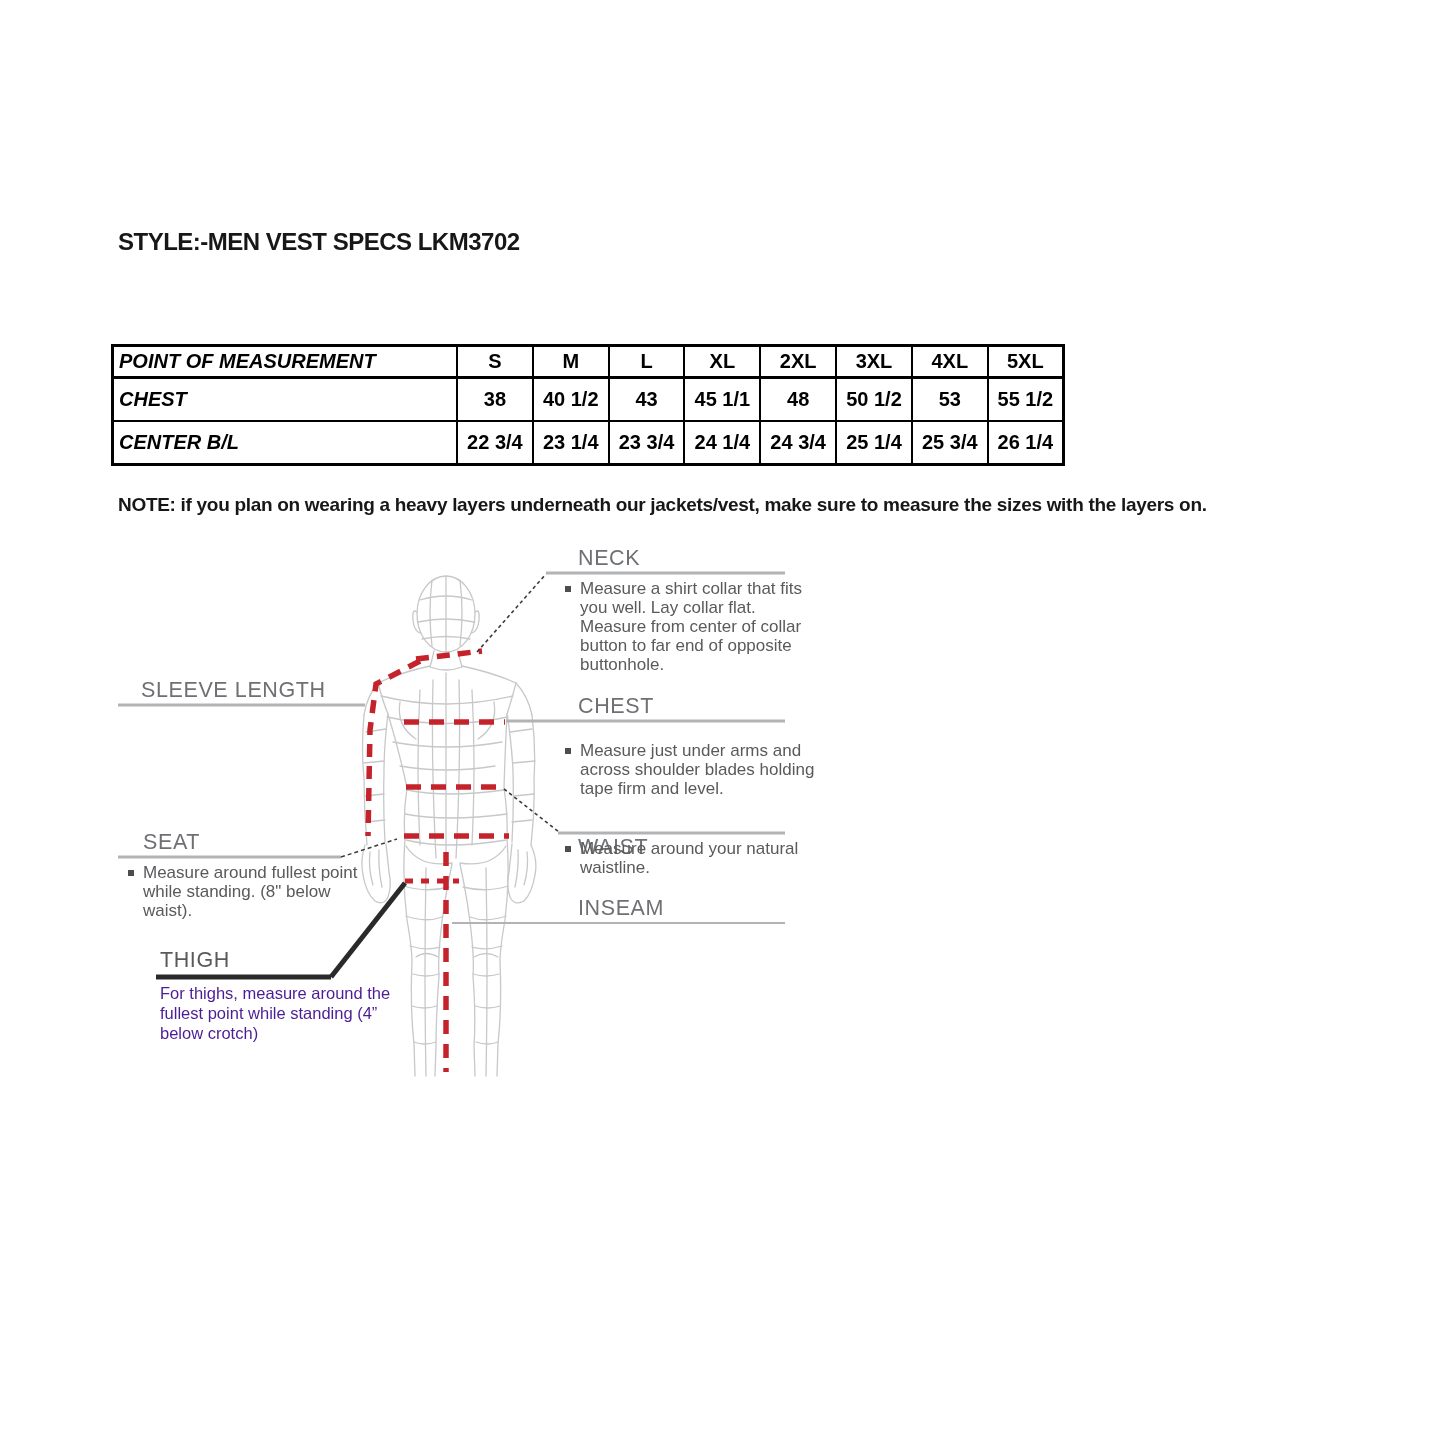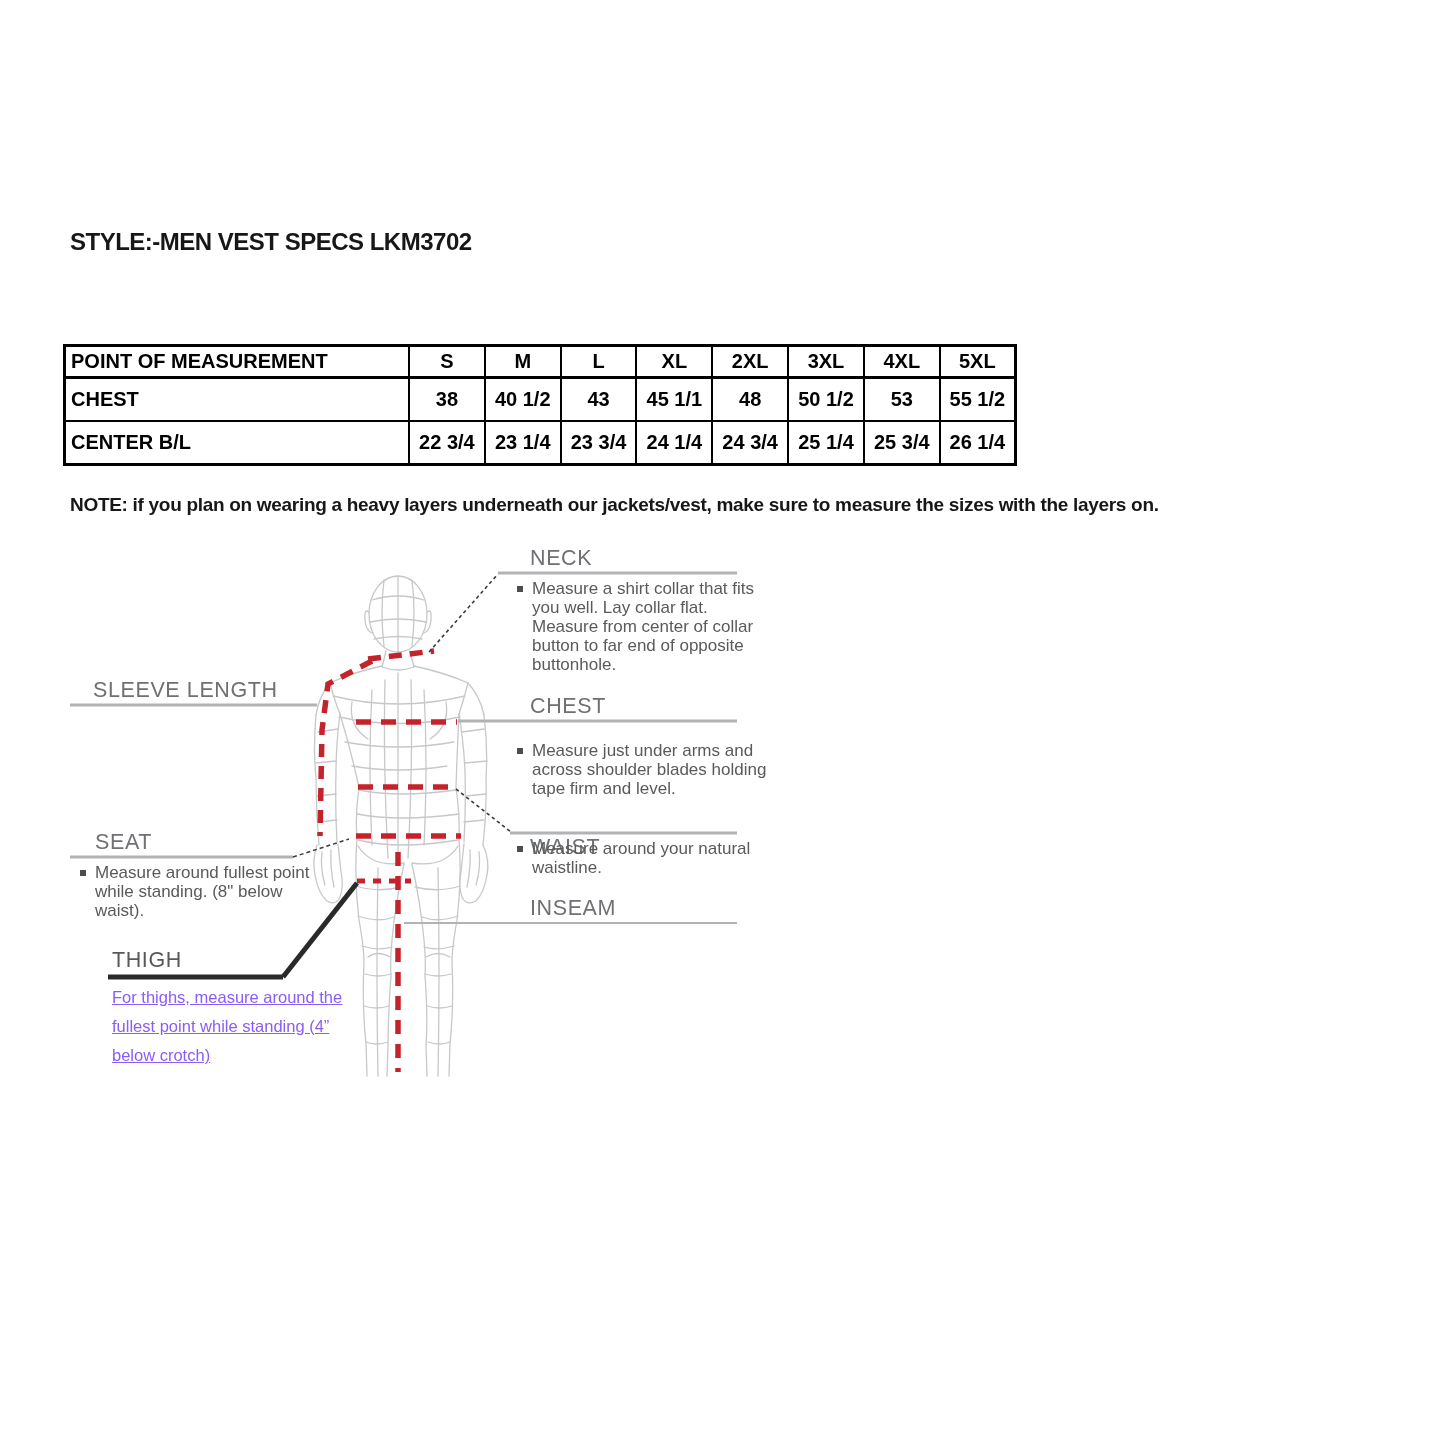--- a/index.html
+++ b/index.html
@@ -1,37 +1,37 @@
 <!DOCTYPE html>
 <html><head>
 <meta charset="utf-8">
 <style>
   html,body{margin:0;padding:0;background:#fff;}
   #canvas{position:relative;width:1177px;height:1445px;background:#ffffff;overflow:hidden;
-          font-family:"Liberation Sans", sans-serif;color:#111;}
+          font-family:"Liberation Sans", sans-serif;color:#111;margin-left:48px;}
   .abs{position:absolute;}
 
   
   #title{left:70px;top:228px;font-size:24px;font-weight:bold;color:#171717;letter-spacing:-0.5px;}
   #note{left:70px;top:494px;font-size:19px;font-weight:bold;color:#171717;letter-spacing:-0.3px;}
 
   
   #sizeTable{position:absolute;left:63px;top:344px;width:954px;border-collapse:collapse;
              table-layout:fixed;font-weight:bold;font-size:20px;color:#000;}
   #sizeTable th,#sizeTable td{border:2px solid #000;text-align:center;padding:0;white-space:nowrap;overflow:hidden;}
   #sizeTable{border:3px solid #000;}
   #sizeTable thead th{height:29px;border-bottom:3px solid #000;}
   #sizeTable tbody td{height:41px;}
-  #sizeTable .c0{width:337px;text-align:left;padding-left:5px;}
+  #sizeTable .c0{width:337px;text-align:left;padding-left:5px;font-style:italic;}
 
   
   .h{position:absolute;font-size:21.5px;color:#6f7073;letter-spacing:0.6px;}
   .p{position:absolute;font-size:17px;line-height:19px;color:#595a5c;padding-left:17px;}
   .p .sq{position:absolute;left:2px;top:7px;width:6px;height:6px;background:#4c4d4f;}
-  .p.dark{font-size:16.5px;line-height:29px;color:#8b5cf6;padding-left:0;text-decoration:underline;}
+  .p.dark{font-size:16.5px;line-height:20px;color:#4c1d95;padding-left:0;}
 </style>
 </head>
 <body>
 
 <div id="canvas">
 
   <div class="abs" id="title">STYLE:-MEN VEST SPECS LKM3702</div>
 
   <table id="sizeTable">
     <thead>

